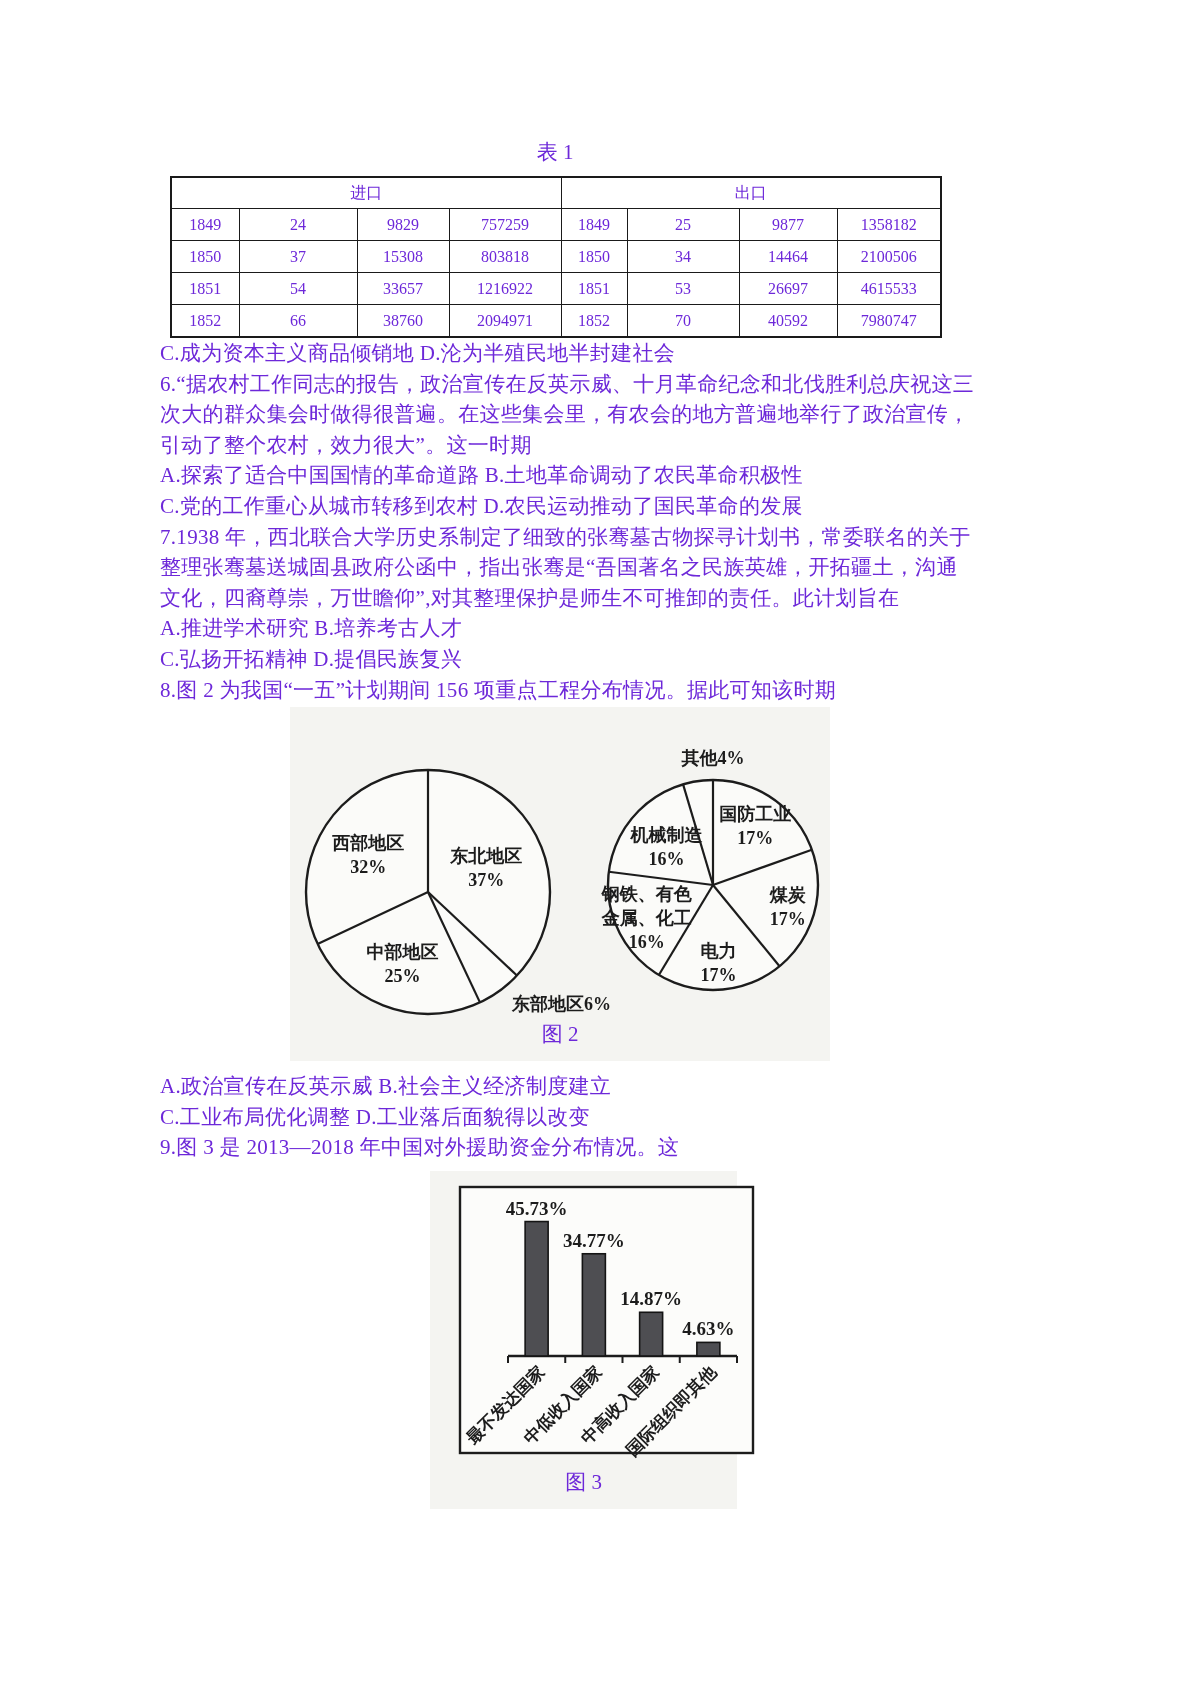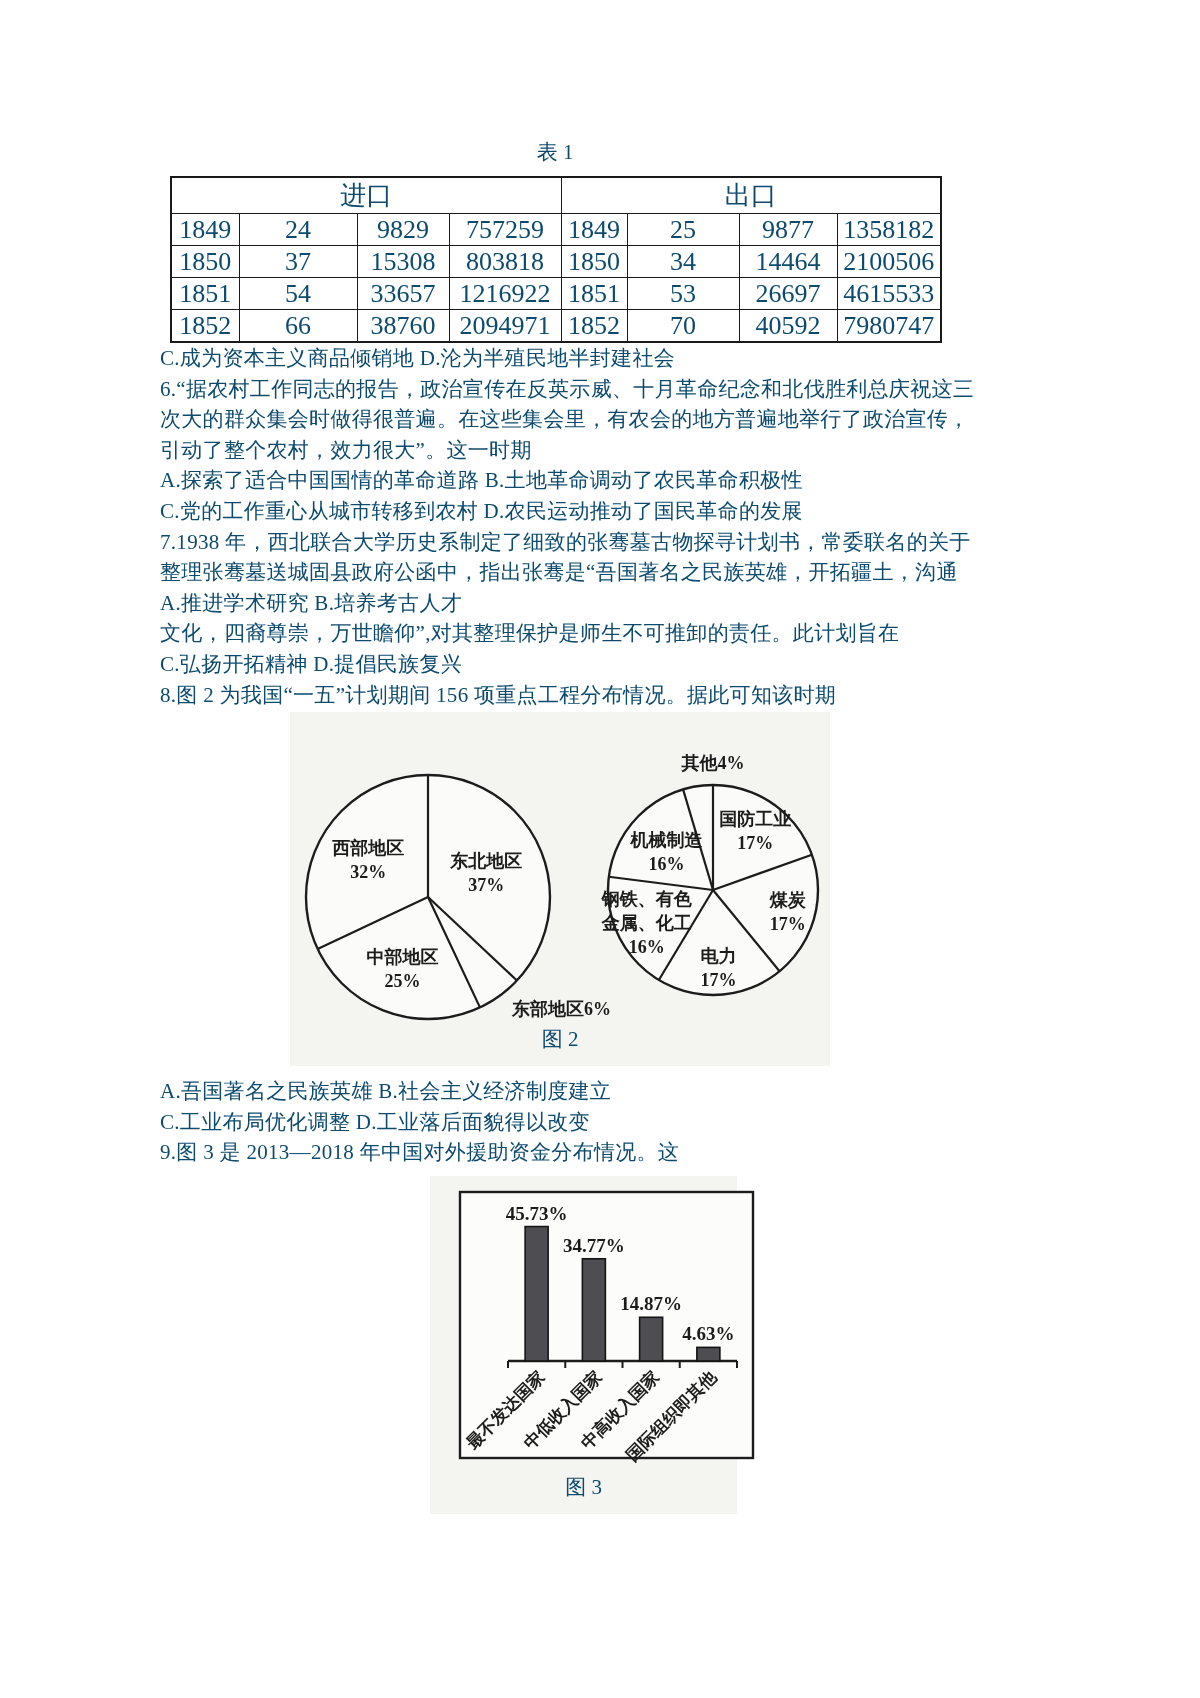--- a/index.html
+++ b/index.html
@@ -4,34 +4,34 @@
 <style>
   html,body{margin:0;padding:0;background:#e8e8e8;}
   .sheet{
     position:relative;
     width:1200px;height:1698px;
     margin:0 auto;
     background:#ffffff;
     box-sizing:border-box;
     padding:138px 160px 0 160px;
     font-family:"Liberation Serif","DejaVu Serif",serif;
-    color:#0c4a6e;
+    color:#6d28d9;
     overflow:hidden;
   }
   .tbl-caption{
     width:770px;margin-left:10px;text-align:center;
     font-size:21px;line-height:28px;margin-bottom:10px;
   }
   table.data-table{
     border-collapse:collapse;
     border:2.5px solid #1a1a1a;
     margin-left:10px;
     width:770px;
     table-layout:fixed;
-    font-size:26px;
+    font-size:16px;
   }
   table.data-table th, table.data-table td{
     border:1.5px solid #1a1a1a;
     text-align:center;
     padding:0;
     font-weight:normal;
     overflow:hidden;
     white-space:nowrap;
   }
   tr.group-row th{height:30px;}
@@ -124,22 +124,22 @@
   </table>
 
   <p class="para">C.成为资本主义商品倾销地 D.沦为半殖民地半封建社会</p>
   <p class="para">6.“据农村工作同志的报告，政治宣传在反英示威、十月革命纪念和北伐胜利总庆祝这三</p>
   <p class="para">次大的群众集会时做得很普遍。在这些集会里，有农会的地方普遍地举行了政治宣传，</p>
   <p class="para">引动了整个农村，效力很大”。这一时期</p>
   <p class="para">A.探索了适合中国国情的革命道路 B.土地革命调动了农民革命积极性</p>
   <p class="para">C.党的工作重心从城市转移到农村 D.农民运动推动了国民革命的发展</p>
   <p class="para">7.1938 年，西北联合大学历史系制定了细致的张骞墓古物探寻计划书，常委联名的关于</p>
   <p class="para">整理张骞墓送城固县政府公函中，指出张骞是“吾国著名之民族英雄，开拓疆土，沟通</p>
+  <p class="para">文化，四裔尊崇，万世瞻仰”,对其整理保护是师生不可推卸的责任。此计划旨在</p>
   <p class="para">A.推进学术研究 B.培养考古人才</p>
-  <p class="para">文化，四裔尊崇，万世瞻仰”,对其整理保护是师生不可推卸的责任。此计划旨在</p>
   <p class="para">C.弘扬开拓精神 D.提倡民族复兴</p>
   <p class="para">8.图 2 为我国“一五”计划期间 156 项重点工程分布情况。据此可知该时期</p>
 
   <div class="fig2-wrap">
     <svg id="fig2-svg" width="540" height="312" viewBox="0 0 540 312">
         <g>
           <circle cx="138" cy="185" r="122" fill="#fbfbf9" stroke="#1c1c1c" stroke-width="2.4"></circle>
           <line x1="138" y1="185" x2="138" y2="63" stroke="#1c1c1c" stroke-width="2.2"></line>
           <text x="196.22235345339175" y="154.8049378181295" text-anchor="middle" font-size="18" font-family="&quot;Liberation Serif&quot;,&quot;DejaVu Serif&quot;,serif" fill="#1c1c1c" font-weight="bold">东北地区</text>
           <text x="196.22235345339175" y="178.8049378181295" text-anchor="middle" font-size="18" font-family="&quot;Liberation Serif&quot;,&quot;DejaVu Serif&quot;,serif" fill="#1c1c1c" font-weight="bold">37%</text>
@@ -170,21 +170,21 @@
           <line x1="423" y1="178" x2="318.83748774116657" y2="164.76478032186964" stroke="#1c1c1c" stroke-width="2.2"></line>
           <text x="376.5843308427269" y="133.57417525678673" text-anchor="middle" font-size="18" font-family="&quot;Liberation Serif&quot;,&quot;DejaVu Serif&quot;,serif" fill="#1c1c1c" font-weight="bold">机械制造</text>
           <text x="376.5843308427269" y="157.57417525678673" text-anchor="middle" font-size="18" font-family="&quot;Liberation Serif&quot;,&quot;DejaVu Serif&quot;,serif" fill="#1c1c1c" font-weight="bold">16%</text>
           <line x1="423" y1="178" x2="393.0875149907714" y2="77.3508905127687" stroke="#1c1c1c" stroke-width="2.2"></line>
           <text x="423" y="57" text-anchor="middle" font-size="18" font-family="&quot;Liberation Serif&quot;,&quot;DejaVu Serif&quot;,serif" fill="#1c1c1c" font-weight="bold">其他4%</text>
         </g>
       </svg>
     <div class="fig-caption">图 2</div>
   </div>
 
-  <p class="para" style="margin-top:10px">A.吾国著名之民族英雄 B.社会主义经济制度建立</p>
+  <p class="para" style="margin-top:10px">A.政治宣传在反英示威 B.社会主义经济制度建立</p>
   <p class="para">C.工业布局优化调整 D.工业落后面貌得以改变</p>
   <p class="para">9.图 3 是 2013—2018 年中国对外援助资金分布情况。这</p>
 
   <div class="fig3-wrap">
     <svg id="fig3-svg" width="345" height="296" viewBox="0 0 345 296">
         <g>
           <rect x="30" y="16" width="293" height="266" fill="#fcfcfa" stroke="#1c1c1c" stroke-width="2.4"></rect>
           <line x1="78" y1="185" x2="307" y2="185" stroke="#1c1c1c" stroke-width="2.4"></line>
           <line x1="78" y1="185" x2="78" y2="192" stroke="#1c1c1c" stroke-width="2"></line>
           <line x1="135.25" y1="185" x2="135.25" y2="192" stroke="#1c1c1c" stroke-width="2"></line>

